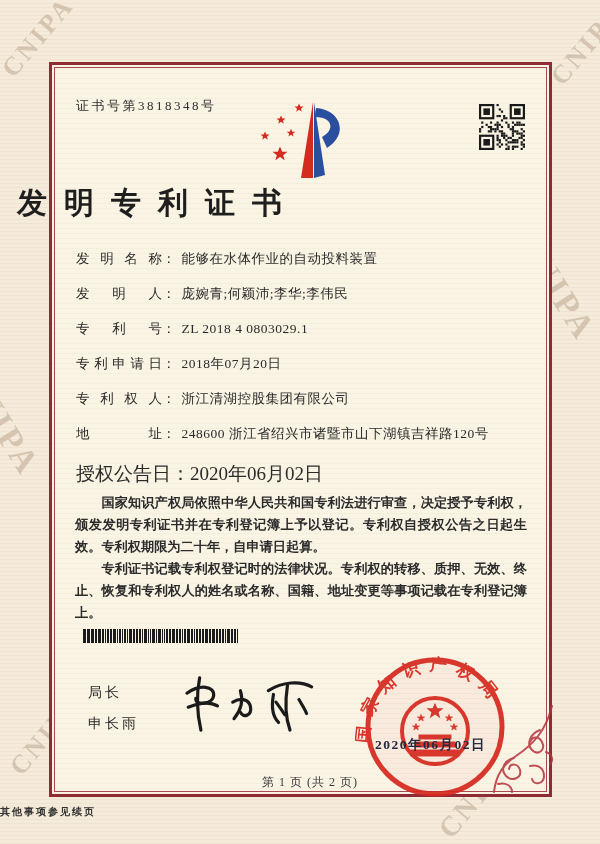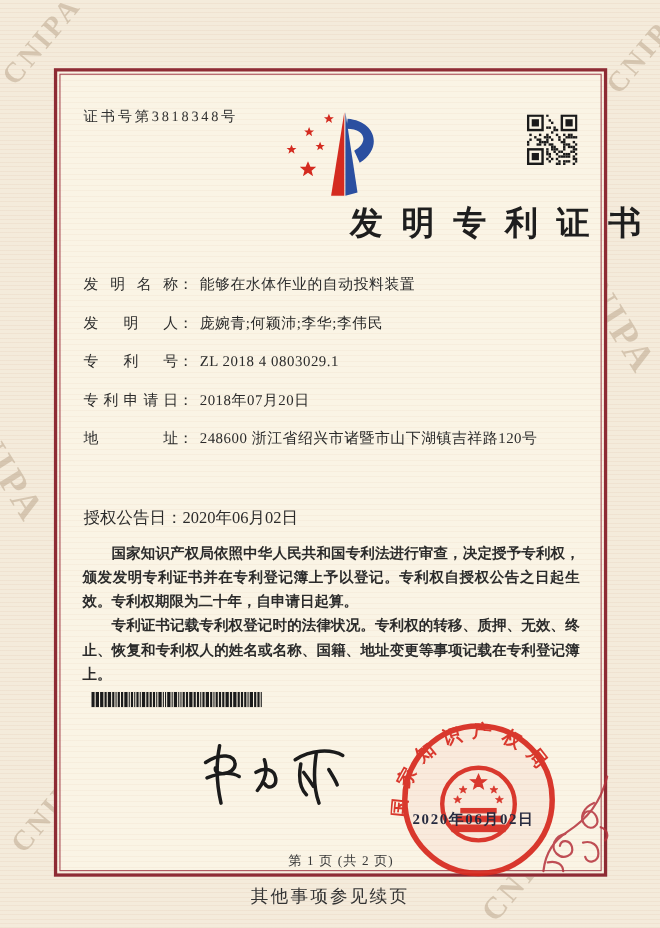--- a/index.html
+++ b/index.html
@@ -30,33 +30,33 @@
     font-weight:700;letter-spacing:3px;transform-origin:0 0;
     pointer-events:none;white-space:nowrap;
   }
   .cert-no{
     position:absolute;left:76px;top:97px;font-size:13px;color:#2f2f2f;
     letter-spacing:2.5px;
   }
   .logo{position:absolute;left:253px;top:98px;}
   .qr{position:absolute;left:479px;top:104px;}
   .title{
-    position:absolute;left:0;right:0;top:183px;text-align:right;
+    position:absolute;left:0;right:0;top:183px;text-align:left;
     font-size:30px;font-weight:600;color:#1e1e1e;letter-spacing:17px;
     text-indent:17px;
   }
   .fields{position:absolute;left:76px;top:250px;width:450px;}
   .frow{height:35px;font-size:13.5px;color:#2b2b2b;white-space:nowrap;}
   .flabel{
     display:inline-block;width:86px;text-align:justify;text-align-last:justify;
     vertical-align:top;
   }
   .fcolon{display:inline-block;margin-right:6px;}
   .fvalue{letter-spacing:0.5px;}
-  .grant{position:absolute;left:76px;top:461px;width:450px;font-size:15px;color:#2b2b2b;white-space:nowrap;}
+  .grant{position:absolute;left:76px;top:461px;width:450px;font-size:19px;color:#2b2b2b;white-space:nowrap;}
   .grant .g2{position:absolute;left:237px;top:0;}
   .paras{
     position:absolute;left:75px;top:492px;width:452px;
     font-size:13.2px;line-height:22px;color:#2b2b2b;text-align:justify;font-weight:bold;
   }
   .paras p{margin:0;text-indent:2em;}
   .barcode{position:absolute;left:83px;top:629px;}
   .officer{position:absolute;left:88px;top:684px;font-size:14px;color:#2b2b2b;letter-spacing:3px;}
   .officer .oname{margin-top:13px;}
   .sig{position:absolute;left:178px;top:665px;}
@@ -64,22 +64,22 @@
   .seal-date{
     position:absolute;left:375px;top:736px;font-size:13.5px;font-weight:700;
     color:#262a3f;letter-spacing:1.5px;white-space:nowrap;
   }
   .ornament{position:absolute;left:486px;top:700px;}
   .page-no{
     position:absolute;left:0;right:0;top:774px;text-align:center;
     font-size:12px;color:#3a3a3a;letter-spacing:1px;margin-left:20px;
   }
   .footer-note{
-    position:absolute;left:0;right:0;top:805px;text-align:center;
-    font-size:16px;color:#333;letter-spacing:2px;
+    position:absolute;left:0;right:0;top:805px;
+    font-size:10px;color:#333;letter-spacing:2px;font-weight:bold;
   }
 </style>
 </head>
 <body>
 
 <div class="page">
 
   <span class="wm" style="left:-4px;top:64px;font-size:26px;transform:rotate(-50deg);">CNIPA</span>
   <span class="wm" style="left:545px;top:72px;font-size:26px;transform:rotate(-50deg);">CNIPA</span>
   <span class="wm" style="left:540px;top:225px;font-size:34px;transform:rotate(58deg);">CNIPA</span>
@@ -233,20 +233,23 @@
     <div class="frow">
       <span class="flabel">发明人</span><span class="fcolon">：</span><span class="fvalue">庞婉青;何颖沛;李华;李伟民</span>
     </div>
     <div class="frow">
       <span class="flabel">专利号</span><span class="fcolon">：</span><span class="fvalue">ZL 2018 4 0803029.1</span>
     </div>
     <div class="frow">
       <span class="flabel">专利申请日</span><span class="fcolon">：</span><span class="fvalue">2018年07月20日</span>
     </div>
     <div class="frow">
+      <span class="flabel">专利权人</span><span class="fcolon">：</span><span class="fvalue">浙江清湖控股集团有限公司</span>
+    </div>
+    <div class="frow">
       <span class="flabel">地址</span><span class="fcolon">：</span><span class="fvalue">248600 浙江省绍兴市诸暨市山下湖镇吉祥路120号</span>
     </div>
   </div>
 
   <div class="grant">
     <span><span>授权公告日</span><span>：</span><span>2020年06月02日</span></span>
   </div>
 
   <div class="paras">
     <p>国家知识产权局依照中华人民共和国专利法进行审查，决定授予专利权，颁发发明专利证书并在专利登记簿上予以登记。专利权自授权公告之日起生效。专利权期限为二十年，自申请日起算。</p>
@@ -301,20 +304,24 @@
       <rect x="133" y="0" width="2" height="14" fill="#1b1b1b"></rect>
       <rect x="136" y="0" width="2" height="14" fill="#1b1b1b"></rect>
       <rect x="139" y="0" width="2" height="14" fill="#1b1b1b"></rect>
       <rect x="142" y="0" width="1" height="14" fill="#1b1b1b"></rect>
       <rect x="144" y="0" width="3" height="14" fill="#1b1b1b"></rect>
       <rect x="148" y="0" width="2" height="14" fill="#1b1b1b"></rect>
       <rect x="151" y="0" width="2" height="14" fill="#1b1b1b"></rect>
       <rect x="154" y="0" width="1" height="14" fill="#1b1b1b"></rect>
     </svg>
 
+  <div class="officer">
+    <div>局长</div>
+    <div class="oname">申长雨</div>
+  </div>
 
   <svg class="sig" width="140" height="78" viewBox="0 0 220 110">
     <g fill="none" stroke="#1b1b1b" stroke-width="5" stroke-linecap="round">
       <path d="M34,14 C28,44 30,70 36,96"></path>
       <path d="M14,38 C34,24 58,26 56,42 C54,56 26,58 28,46"></path>
       <path d="M16,60 C36,52 52,52 62,58"></path>
       <path d="M98,34 C104,52 96,68 88,78"></path>
       <path d="M86,52 C100,44 112,48 114,60 C116,72 104,78 98,68"></path>
       <path d="M142,34 C164,20 192,18 210,28"></path>
       <path d="M172,26 C168,52 168,74 176,96"></path>

